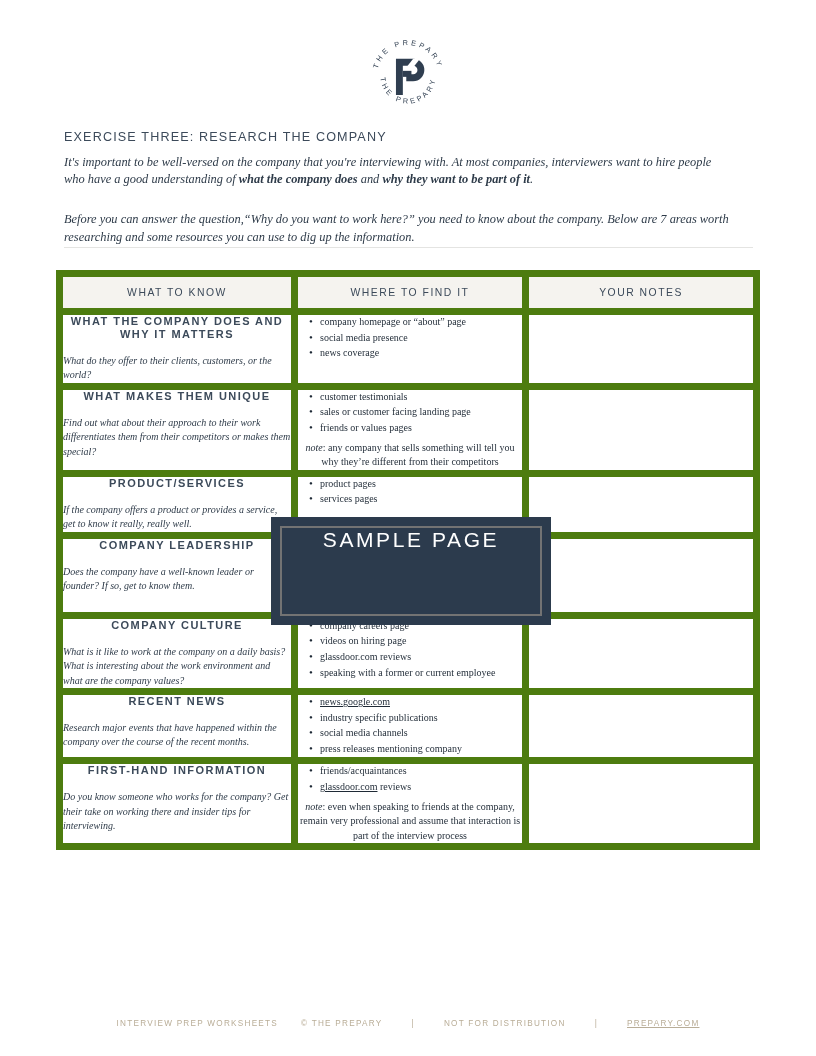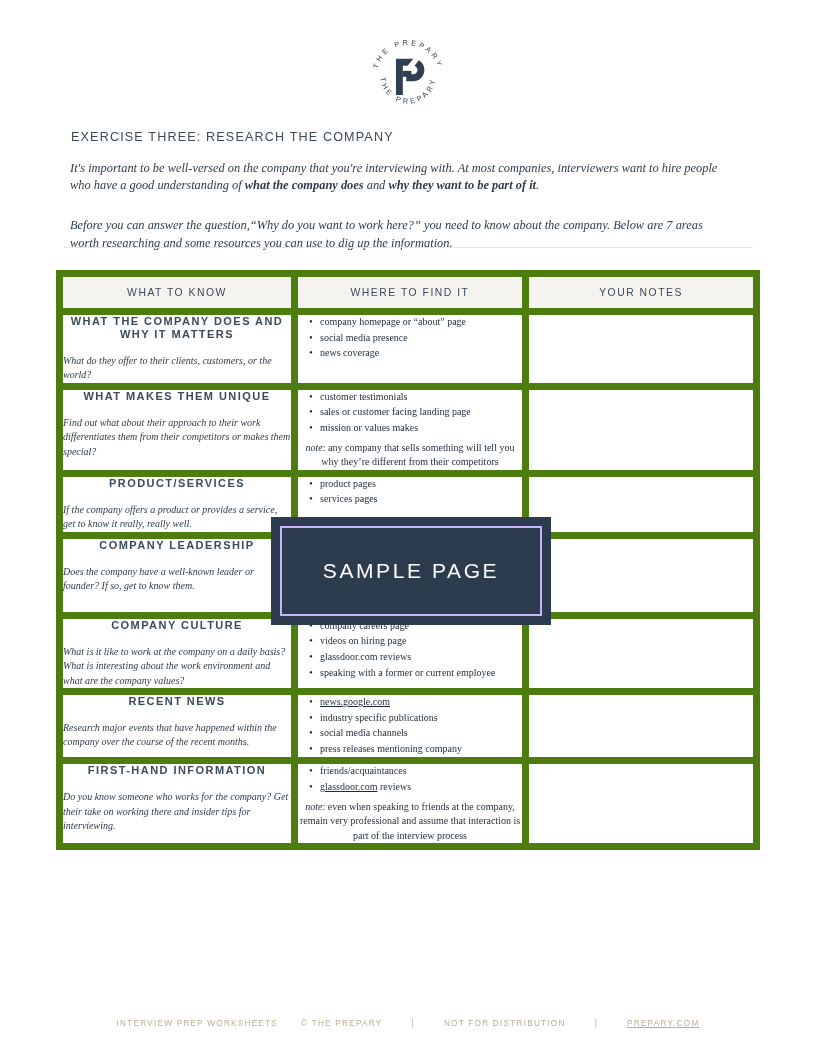--- a/index.html
+++ b/index.html
@@ -35,42 +35,42 @@
     height: 86px;
     position: relative;
   }
   .logo-badge svg {
     display: block;
   }
 
   
   .sheet-title {
     position: absolute;
-    left: 71px;
+    left: 64px;
     top: 130px;
     font-size: 12.6px;
     letter-spacing: 1.15px;
     color: #3c4a5a;
     font-weight: 400;
     white-space: nowrap;
   }
 
   .intro {
     position: absolute;
     left: 64px;
     top: 154px;
     width: 665px;
     font-family: "Liberation Serif", serif;
     font-style: italic;
     font-size: 12.4px;
     line-height: 17.2px;
     color: #2e3b49;
   }
   .intro p {
-    margin: 6px;
+    margin: 0;
   }
   .intro p.second {
     margin-top: 23px;
   }
   .intro b {
     font-weight: bold;
   }
 
   .rule {
     position: absolute;
@@ -178,24 +178,23 @@
     width: 280px;
     height: 108px;
     background: #2c3b4d;
     z-index: 50;
     box-sizing: border-box;
     padding: 9px;
   }
   .sample-inner {
     width: 100%;
     height: 100%;
-    border: 2px solid #c4b5fd;
+    border: 2px solid #737373;
     box-sizing: border-box;
     display: flex;
-    align-items: center;
     justify-content: center;
   }
   .sample-text {
     color: #ffffff;
     font-size: 21px;
     letter-spacing: 2.6px;
     font-weight: 400;
     white-space: nowrap;
   }
 
@@ -289,21 +288,21 @@
 
       <tr>
         <td class="cell-know vmid">
           <div class="row-label">WHAT MAKES THEM UNIQUE</div>
           <div class="row-desc">Find out what about their approach to their work differentiates them from their competitors or makes them special?</div>
         </td>
         <td class="cell-find">
           <ul>
             <li>customer testimonials</li>
             <li>sales or customer facing landing page</li>
-            <li>mission or values makes</li>
+            <li>friends or values pages</li>
           </ul>
           <p class="note"><i>note</i><span>: any company that sells something will tell you why they’re different from their competitors</span></p>
         </td>
         <td class="cell-notes"></td>
       </tr>
 
       <tr>
         <td class="cell-know vmid">
           <div class="row-label">PRODUCT/SERVICES</div>
           <div class="row-desc">If the company offers a product or provides a service, get to know it really, really well.</div>

